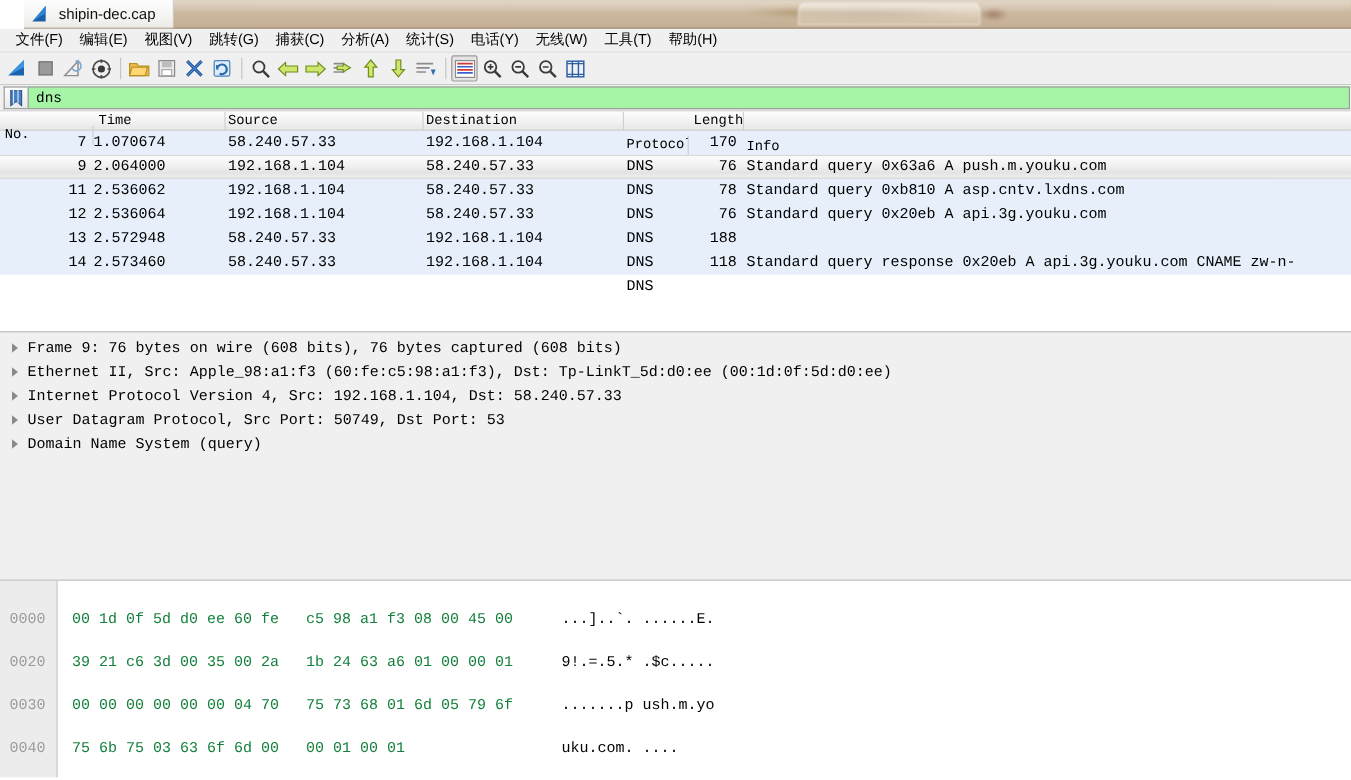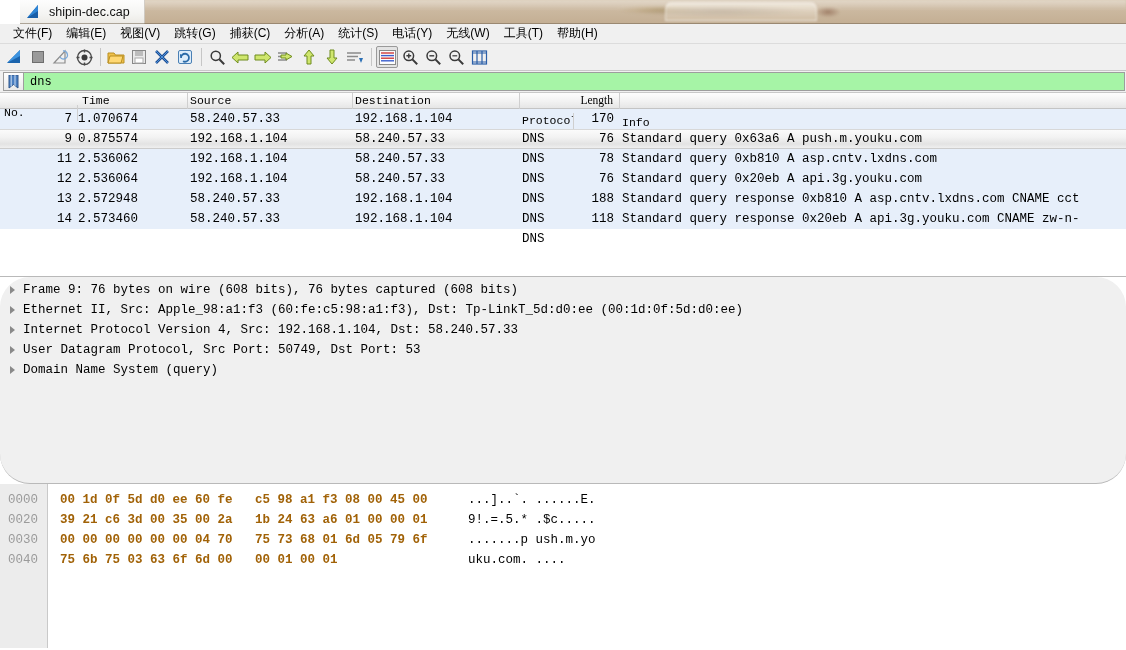--- a/index.html
+++ b/index.html
@@ -213,21 +213,20 @@
   .c-info  { flex: 1 1 auto; padding-left: 2px; overflow: hidden; box-sizing: border-box; }
 
   
   #detailpane {
     height: 207px;
     background: #f0f0f0;
     border-bottom: 1px solid #b9b9b9;
     overflow: hidden;
     padding-top: 3px;
     box-sizing: border-box;
-    border-radius: 30px;
   }
   .dt-row {
     height: 20px;
     display: flex;
     align-items: center;
     font-family: "Liberation Mono", monospace;
     font-size: 12.5px;
     color: #000;
     padding-left: 8px;
     white-space: nowrap;
@@ -266,35 +265,35 @@
     position: relative;
     padding-top: 6px;
   }
   .hx-row {
     height: 20px;
     display: flex;
     align-items: center;
     font-family: "Liberation Mono", monospace;
     font-size: 12.5px;
     white-space: pre;
+    margin-top: 16px;
   }
   .hx-off {
     width: 48px;
     box-sizing: border-box;
     padding-left: 8px;
     color: #9b9b9b;
     flex: 0 0 auto;
   }
   .hx-bytes {
     width: 420px;
     box-sizing: border-box;
     padding-left: 12px;
-    color: #a16207;
-    flex: 0 0 auto;
-    font-weight: bold;
+    color: #15803d;
+    flex: 0 0 auto;
   }
   .hx-ascii {
     color: #000;
     flex: 0 0 auto;
   }
 </style>
 </head>
 <body>
 
 <div id="titlebar">
@@ -492,36 +491,36 @@
 </div>
 
 <div id="packetlist">
 
   <div id="pl-header">
     <div class="pl-h c-no" style="text-align:left;padding-left:4px;margin-top:24px;">No.</div>
     <div class="pl-h c-time">Time</div>
     <div class="pl-h c-src">Source</div>
     <div class="pl-h c-dst">Destination</div>
     <div class="pl-h c-proto">Protocol</div>
-    <div class="pl-h c-len" style="text-align:right;padding-left:4px;font-family:Liberation Serif, serif;">Length</div>
+    <div class="pl-h c-len" style="text-align:center;padding-left:4px;">Length</div>
     <div class="pl-h c-info last">Info</div>
   </div>
 
   <div class="pl-row">
     <div class="c-no">7</div>
     <div class="c-time">1.070674</div>
     <div class="c-src">58.240.57.33</div>
     <div class="c-dst">192.168.1.104</div>
     <div class="c-proto">DNS</div>
     <div class="c-len">170</div>
   </div>
 
   <div class="pl-row selected">
     <div class="c-no">9</div>
-    <div class="c-time">0.875574</div>
+    <div class="c-time">2.064000</div>
     <div class="c-src">192.168.1.104</div>
     <div class="c-dst">58.240.57.33</div>
     <div class="c-proto">DNS</div>
     <div class="c-len">76</div>
     <div class="c-info">Standard query 0x63a6 A push.m.youku.com</div>
   </div>
 
   <div class="pl-row">
     <div class="c-no">11</div>
     <div class="c-time">2.536062</div>
@@ -542,21 +541,20 @@
     <div class="c-info">Standard query 0x20eb A api.3g.youku.com</div>
   </div>
 
   <div class="pl-row">
     <div class="c-no">13</div>
     <div class="c-time">2.572948</div>
     <div class="c-src">58.240.57.33</div>
     <div class="c-dst">192.168.1.104</div>
     <div class="c-proto">DNS</div>
     <div class="c-len">188</div>
-    <div class="c-info">Standard query response 0xb810 A asp.cntv.lxdns.com CNAME cct</div>
   </div>
 
   <div class="pl-row">
     <div class="c-no">14</div>
     <div class="c-time">2.573460</div>
     <div class="c-src">58.240.57.33</div>
     <div class="c-dst">192.168.1.104</div>
     <div class="c-proto">DNS</div>
     <div class="c-len">118</div>
     <div class="c-info">Standard query response 0x20eb A api.3g.youku.com CNAME zw-n-</div>

